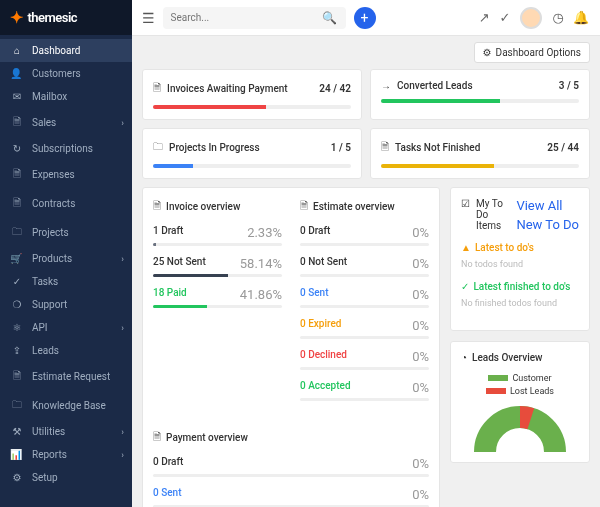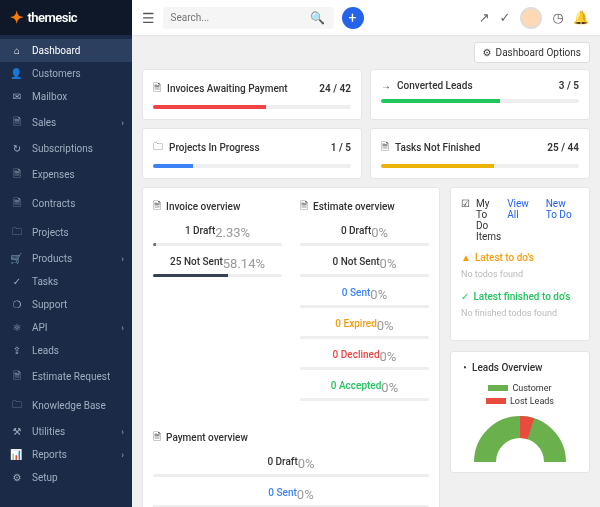--- a/index.html
+++ b/index.html
@@ -10,21 +10,21 @@
 .logo-icon{color:#ff7a00;font-weight:bold;font-size:16px}
 .logo-text{color:#fff;font-weight:600;font-size:13px;letter-spacing:-0.5px}
 .nav{list-style:none;padding:4px 0}
 .nav-item{display:flex;align-items:center;padding:6px 10px;cursor:pointer;font-size:10px;gap:8px;position:relative}
 .nav-item.active{background:#2d3f5f;color:#fff}
 .nav-icon{width:14px;display:flex;align-items:center;justify-content:center}
 .nav-chevron{position:absolute;right:8px;font-size:9px}
 .main{flex:1;display:flex;flex-direction:column;overflow:hidden}
 .topbar{background:#fff;height:36px;display:flex;align-items:center;padding:0 10px;gap:8px;border-bottom:1px solid #e5e5e5}
 .menu-btn{font-size:14px;color:#555;cursor:pointer}
-.search{flex:1;display:flex;align-items:center;background:#f5f5f5;border-radius:4px;padding:4px 8px;max-width:250px;gap:7px}
+.search{flex:1;display:flex;align-items:center;background:#f5f5f5;border-radius:4px;padding:4px 8px;max-width:250px;gap:19px}
 .search input{border:none;background:transparent;outline:none;flex:1;font-size:10px}
 .search-icon{color:#888;font-size:12px}
 .add-btn{width:22px;height:22px;border-radius:50%;background:#2563eb;color:#fff;display:flex;align-items:center;justify-content:center;font-size:14px;cursor:pointer}
 .top-icons{display:flex;align-items:center;gap:10px;color:#666}
 .top-icons>*{cursor:pointer;font-size:13px}
 .avatar{width:22px;height:22px;border-radius:50%;background:#ffd9b3;border:2px solid #ddd}
 .options-bar{padding:6px 10px;text-align:right;background:#f0f0f0}
 .options-btn{display:inline-flex;align-items:center;gap:4px;background:#fff;border:1px solid #ddd;padding:4px 8px;border-radius:3px;font-size:10px;cursor:pointer}
 .content{flex:1;overflow-y:auto;padding:0 10px 10px}
 .stats-row{display:grid;grid-template-columns:1fr 1fr;gap:8px;margin-bottom:8px}
@@ -33,30 +33,30 @@
 .stat-title{display:flex;align-items:center;gap:6px;font-size:10px;font-weight:500;color:#333}
 .stat-val{font-size:10px;font-weight:600}
 .stat-bar{height:4px;background:#eee;border-radius:2px;overflow:hidden}
 .stat-fill{height:100%}
 .cols{display:grid;grid-template-columns:1fr 140px;gap:10px}
 .overview-card{background:#fff;border:1px solid #e5e5e5;border-radius:3px;padding:10px}
 .ov-grid{display:grid;grid-template-columns:1fr 1fr;gap:18px 18px}
 .ov-section{}
 .ov-title{display:flex;align-items:center;gap:5px;font-size:10px;font-weight:500;margin-bottom:10px;color:#333}
 .ov-row{margin-bottom:10px}
-.ov-row-head{display:flex;justify-content:center;font-size:10px;margin-bottom:3px}
+.ov-row-head{display:flex;justify-content:space-between;font-size:10px;margin-bottom:3px}
 .ov-label{font-weight:500}
 .ov-pct{color:#999;font-size:13px}
 .ov-bar{height:3px;background:#eee;border-radius:2px;overflow:hidden}
 .ov-fill{height:100%}
 .side-col{display:flex;flex-direction:column;gap:10px}
 .todo-card{background:#fff;border:1px solid #e5e5e5;border-radius:3px;padding:10px;font-size:10px}
 .todo-head{display:flex;align-items:flex-start;gap:6px;margin-bottom:10px}
 .todo-title{font-weight:400;flex:1}
-.todo-links{display:flex;gap:14px;font-size:10px}
+.todo-links{display:flex;flex-direction:column;gap:4px;font-size:13px}
 .todo-links a{color:#2563eb;text-decoration:none}
 .todo-section{margin-bottom:12px}
 .todo-sec-title{display:flex;align-items:center;gap:4px;font-size:10px;font-weight:500;margin-bottom:6px}
 .todo-empty{color:#bbb;font-size:9px}
 .leads-card{background:#fff;border:1px solid #e5e5e5;border-radius:3px;padding:10px}
 .leads-title{display:flex;align-items:center;gap:5px;font-size:10px;font-weight:500;margin-bottom:10px}
 .legend{display:flex;flex-direction:column;align-items:center;gap:3px;font-size:9px;margin-bottom:6px}
 .legend-item{display:flex;align-items:center;gap:4px}
 .legend-swatch{width:20px;height:6px}
 .donut{width:100px;height:50px;margin:0 auto;position:relative;overflow:hidden}
@@ -249,20 +249,29 @@
                 </div>
                 <div class="ov-row">
                   <div class="ov-row-head">
                     <span class="ov-label ">25 Not Sent</span>
                     <span class="ov-pct">58.14%</span>
                   </div>
                   <div class="ov-bar">
                     <div class="ov-fill" style="width:58%;background:#374151"></div>
                   </div>
                 </div>
+                <div class="ov-row">
+                  <div class="ov-row-head">
+                    <span class="ov-label c-green">18 Paid</span>
+                    <span class="ov-pct">41.86%</span>
+                  </div>
+                  <div class="ov-bar">
+                    <div class="ov-fill" style="width:42%;background:#22c55e"></div>
+                  </div>
+                </div>
               </div>
             <div class="ov-section" id="ov-estimate">
                 <div class="ov-title">
                   <span>🗎</span>
                   <span>Estimate overview</span>
                 </div>
                 <div class="ov-row">
                   <div class="ov-row-head">
                     <span class="ov-label ">0 Draft</span>
                     <span class="ov-pct">0%</span>

